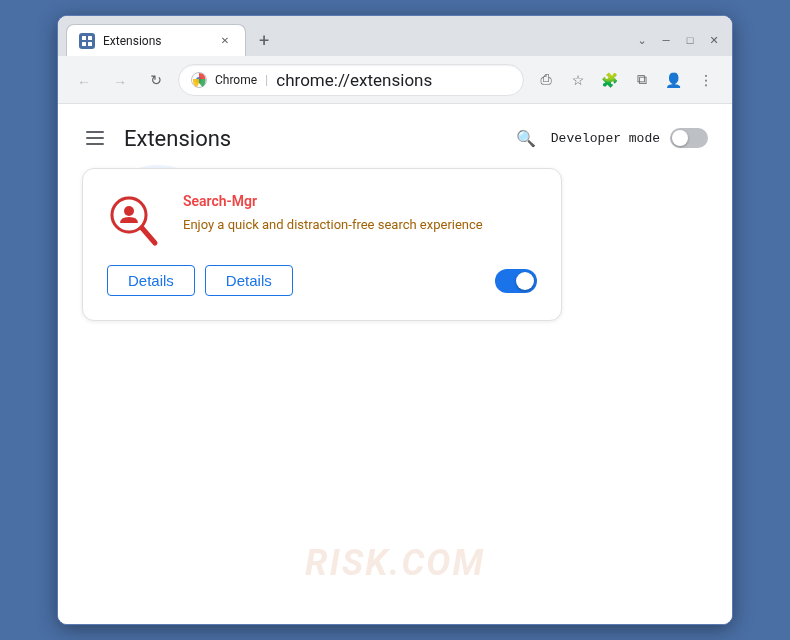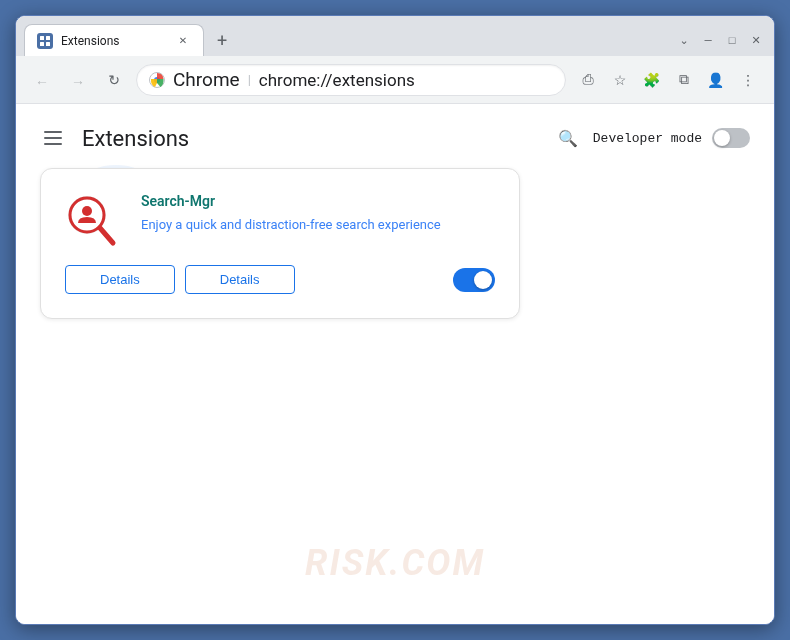--- a/index.html
+++ b/index.html
@@ -8,21 +8,21 @@
       background: #4a6fa5;
       display: flex;
       justify-content: center;
       align-items: center;
       width: 790px;
       height: 640px;
       overflow: hidden;
     }
 
     .browser-window {
-      width: 760px;
+      width: 676px;
       height: 610px;
       background: #fff;
       border-radius: 10px;
       box-shadow: 0 4px 20px rgba(0,0,0,0.4);
       display: flex;
       flex-direction: column;
       overflow: hidden;
       border: 1px solid #5a7ab5;
     }
 
@@ -163,21 +163,21 @@
       border: 1px solid #dfe1e5;
       box-shadow: inset 0 1px 2px rgba(0,0,0,0.06);
     }
 
     .chrome-icon {
       width: 16px;
       height: 16px;
     }
 
     .address-text {
-      font-size: 19px;
+      font-size: 12px;
       color: #202124;
     }
 
     .address-separator {
       color: #bdc1c6;
       font-size: 13px;
     }
 
     .address-url {
       font-size: 17px;
@@ -319,49 +319,49 @@
       flex-shrink: 0;
     }
 
     .extension-info {
       flex: 1;
     }
 
     .extension-name {
       font-size: 14px;
       font-weight: 600;
-      color: #0f766e;
+      color: #ef4444;
       margin-bottom: 6px;
     }
 
     .extension-desc {
       font-size: 13px;
-      color: #3b82f6;
+      color: #a16207;
       line-height: 1.5;
     }
 
     .extension-card-footer {
       display: flex;
       align-items: center;
       justify-content: space-between;
       margin-top: 8px;
     }
 
     .extension-buttons {
       display: flex;
       gap: 10px;
     }
 
     .ext-btn {
-      padding: 6px 34px;
+      padding: 6px 20px;
       border-radius: 4px;
       border: 1px solid #1a73e8;
       background: #fff;
       color: #1a73e8;
-      font-size: 13px;
+      font-size: 15px;
       cursor: pointer;
       font-weight: 500;
     }
 
     .toggle-switch-ext {
       width: 42px;
       height: 24px;
       background: #1a73e8;
       border-radius: 12px;
       position: relative;

